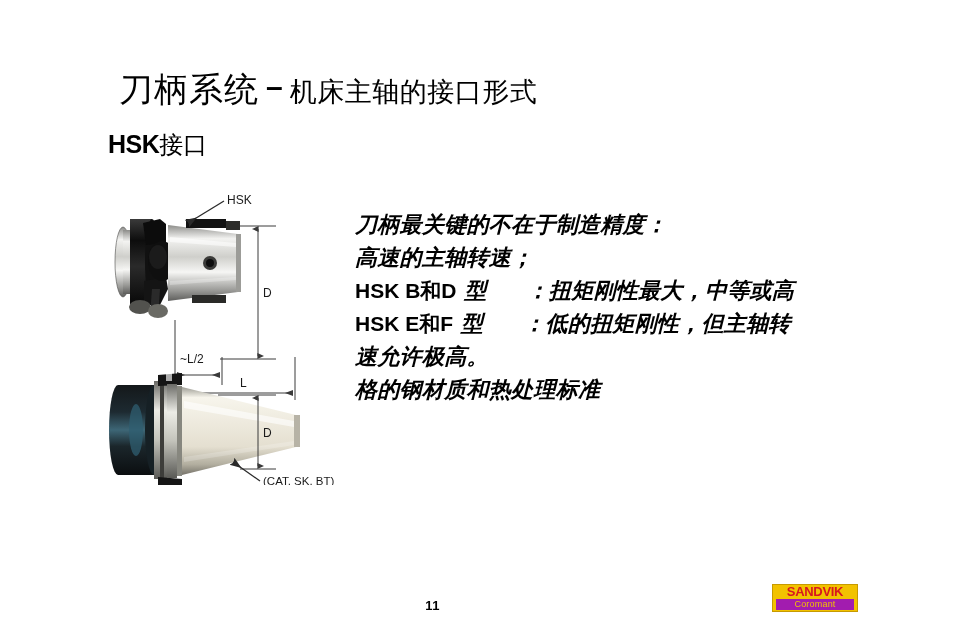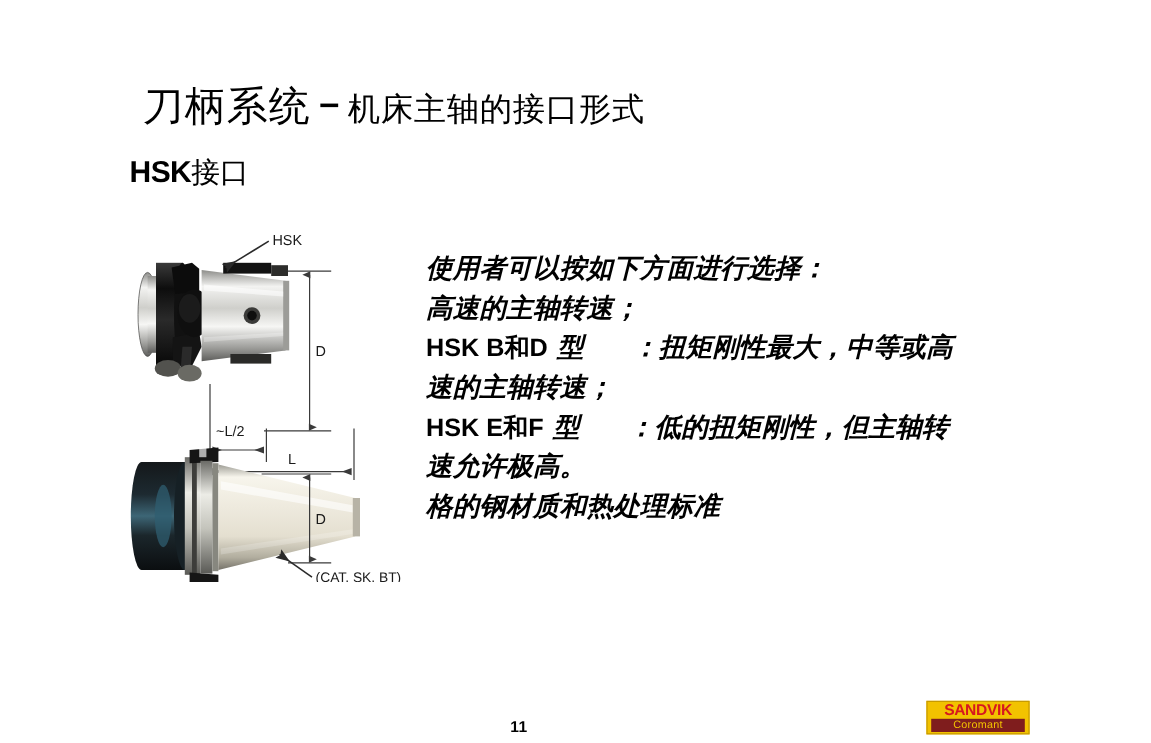--- a/index.html
+++ b/index.html
@@ -68,21 +68,21 @@
     background:#f2c200;border:1px solid #c79a00;
     box-sizing:border-box;overflow:hidden;
   }
   #logo .lg-top{
     height:14px;line-height:14px;text-align:center;
     color:#d7181f;font-size:13px;font-weight:bold;letter-spacing:-0.3px;
     font-family:"Liberation Sans","DejaVu Sans",sans-serif;
   }
   #logo .lg-bot{
     position:absolute;left:3px;right:3px;top:14px;height:11px;
-    background:#7f1d1d;color:#f2c200;
+    background:#a21caf;color:#f2c200;
     font-size:9px;line-height:11px;text-align:center;letter-spacing:.2px;
     font-family:"Liberation Sans","DejaVu Sans",sans-serif;
   }
 </style>
 </head>
 <body>
 
 <div id="title">
   <span class="t-main">刀柄系统</span><span class="t-dash">–</span><span class="t-sub">机床主轴的接口形式</span>
 </div>
@@ -238,24 +238,23 @@
     <text x="163" y="252" font-family="Liberation Sans, sans-serif" font-size="12" fill="#1a1a1a">D</text>
 
     <g>
       <line x1="160" y1="296" x2="133" y2="277" stroke="#2a2a2a" stroke-width="1.3" marker-end="url(#leadArrow)"></line>
       <text x="163" y="300" font-family="Liberation Sans, sans-serif" font-size="11.5" fill="#1a1a1a">(CAT, SK, BT)</text>
     </g>
   </svg>
 </div>
 
 <div id="body-text">
-    <div class="ln"><span>使用者可以按如下方面进行选择：</span></div>
+    <div class="ln"><span>刀柄最关键的不在于制造精度：</span></div>
     <div class="ln"><span>高速的主轴转速；</span></div>
     <div class="ln"><span class="code">HSK B和D</span><span> 型     ：扭矩刚性最大，中等或高</span></div>
-    <div class="ln"><span>速的主轴转速；</span></div>
     <div class="ln"><span class="code">HSK E和F</span><span> 型     ：低的扭矩刚性，但主轴转</span></div>
     <div class="ln"><span>速允许极高。</span></div>
     <div class="ln"><span>格的钢材质和热处理标准</span></div>
   </div>
 
 <div id="page-number">11</div>
 
 <div id="logo">
   <div class="lg-top">SANDVIK</div>
   <div class="lg-bot">Coromant</div>

